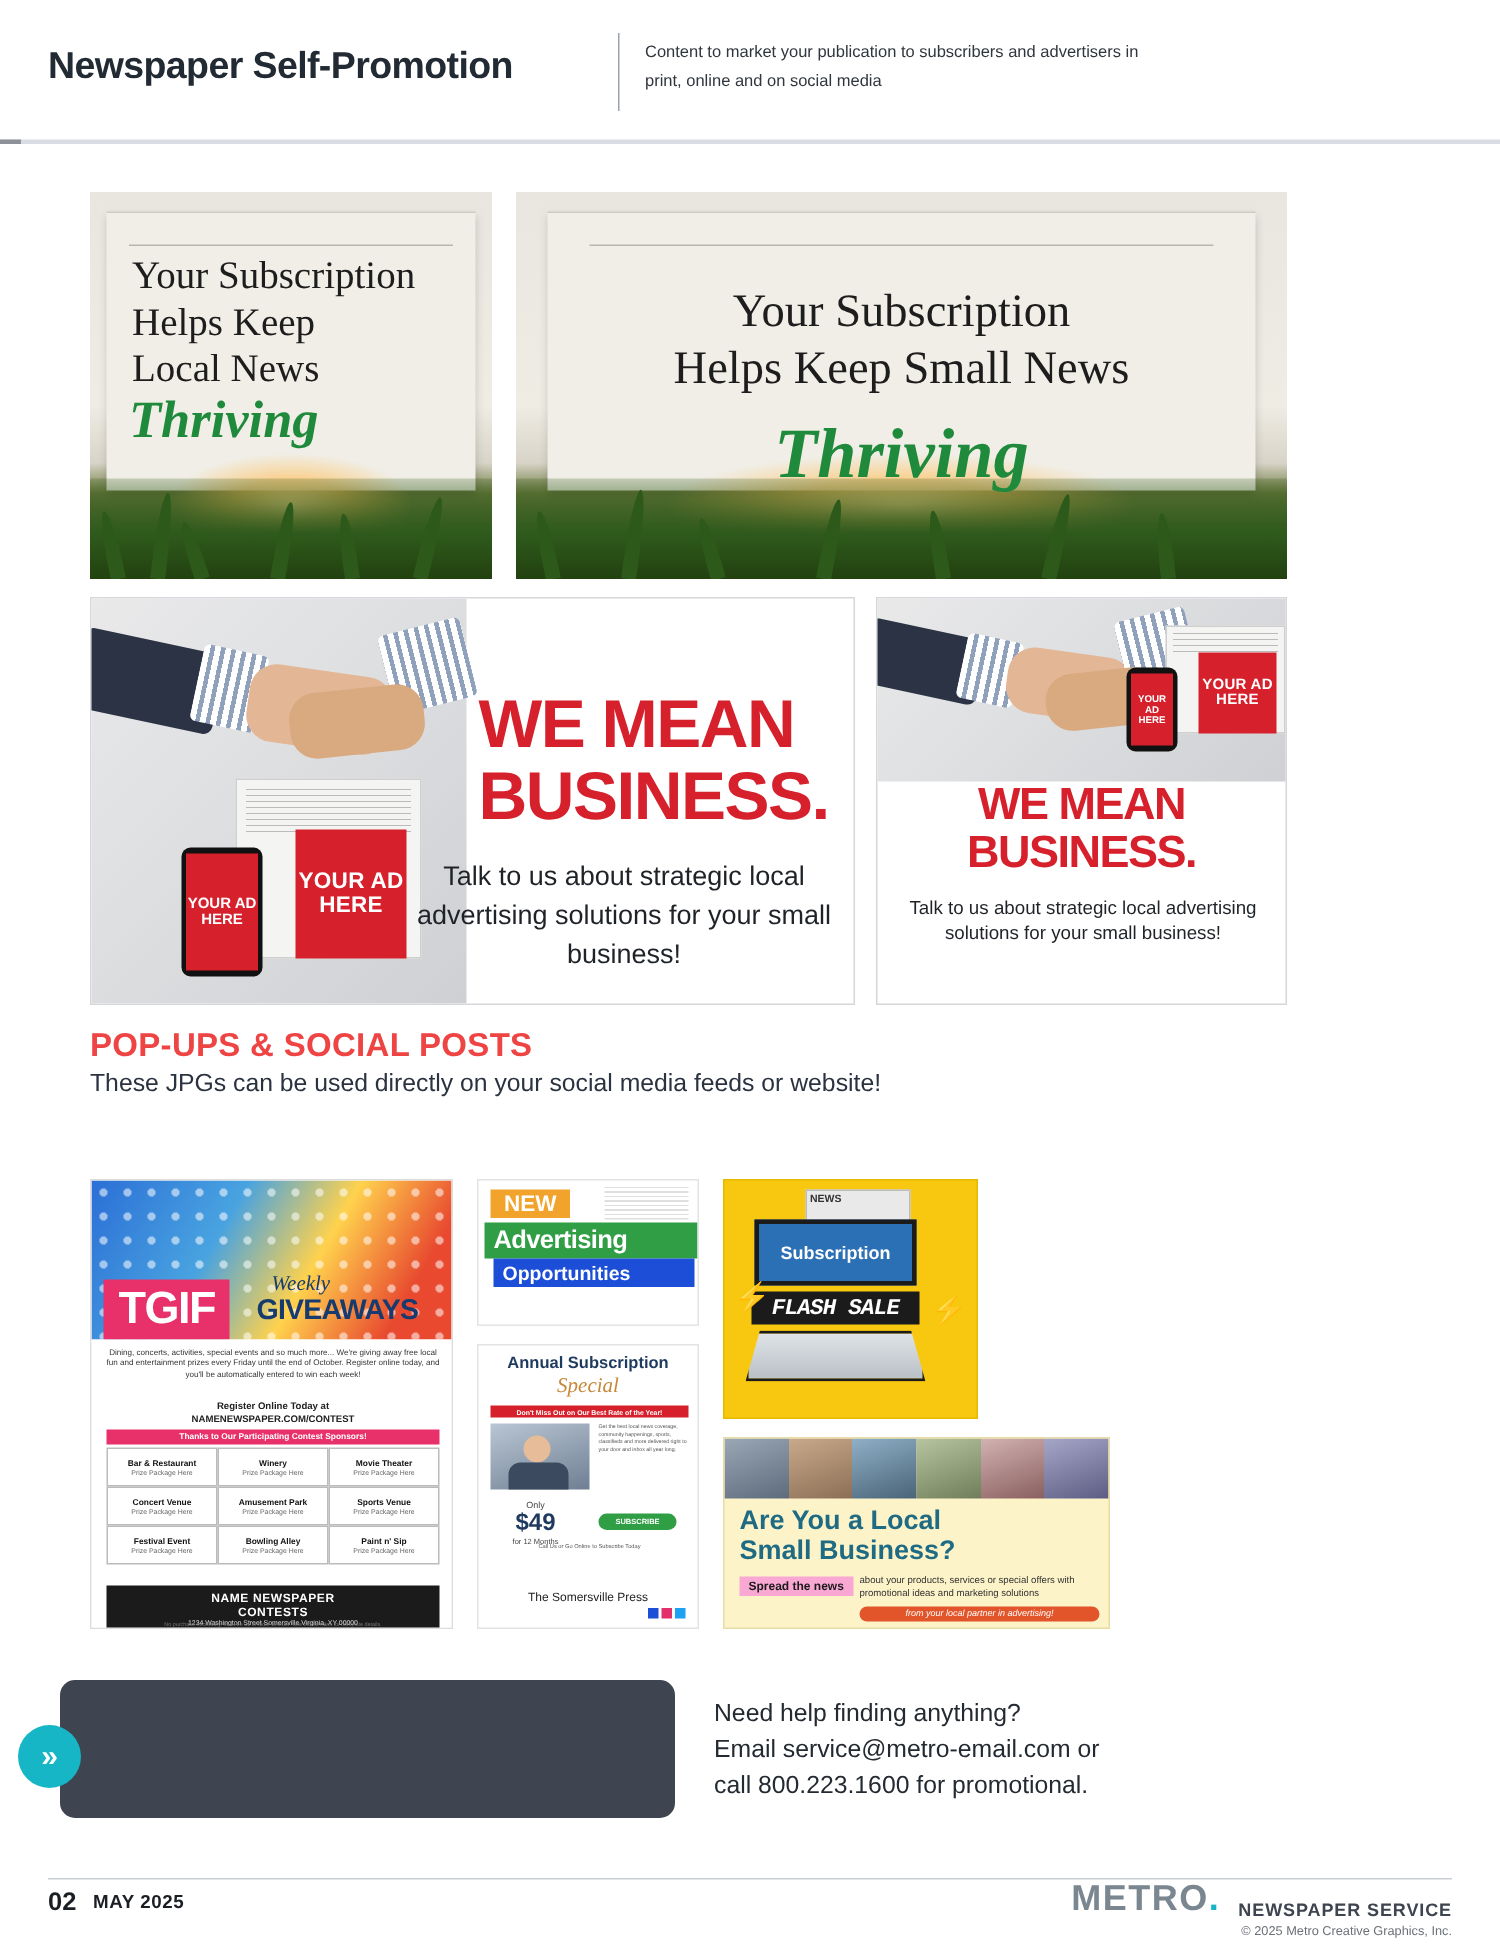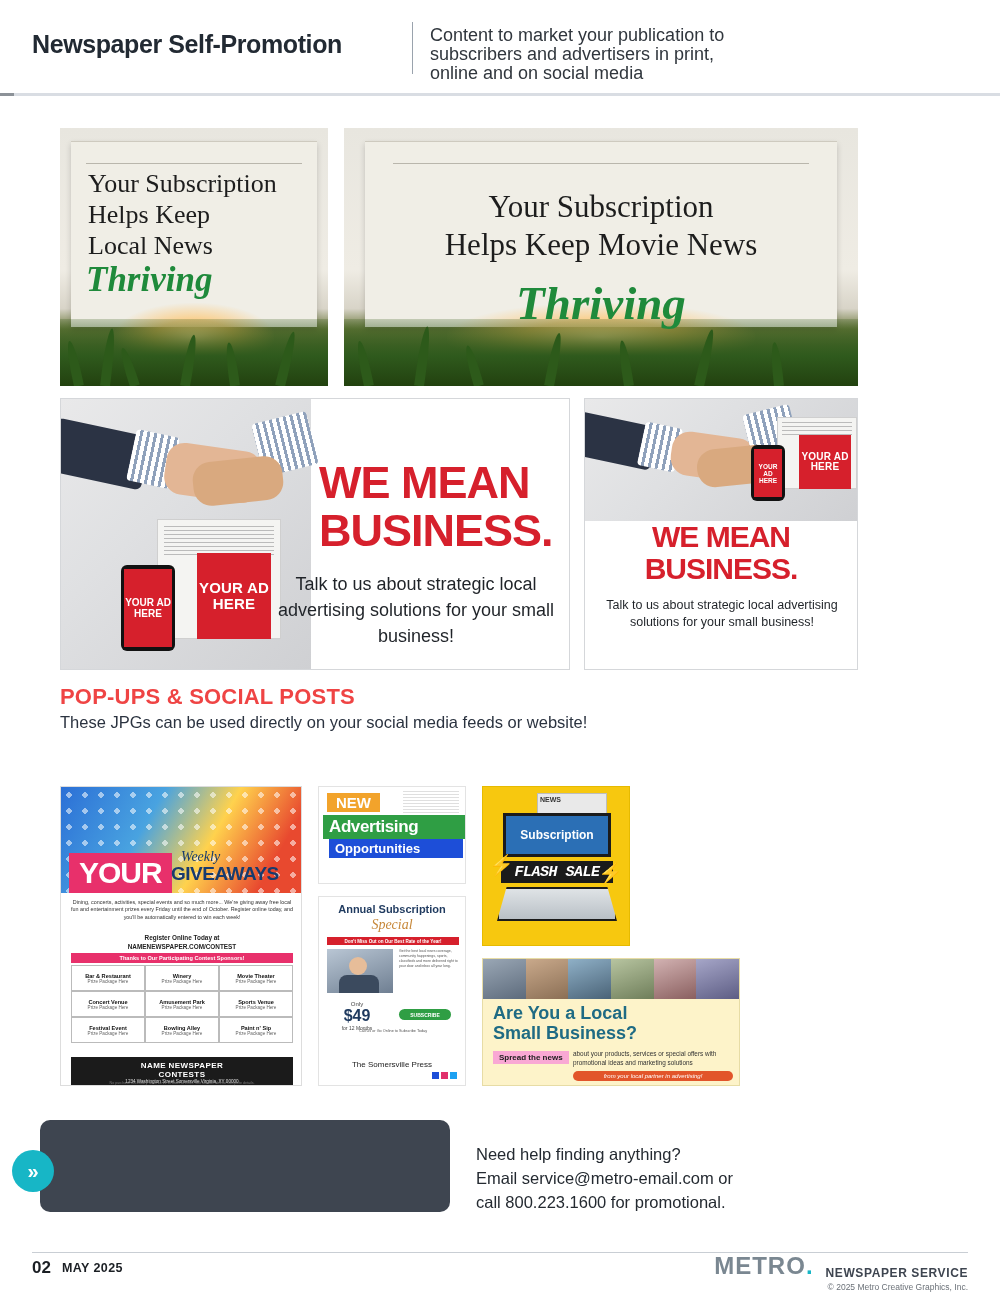--- a/index.html
+++ b/index.html
@@ -21,21 +21,21 @@
     position:absolute; left:32px; top:30px;
     font-size:25px; font-weight:bold; letter-spacing:-0.4px;
     color:#222a33;
   }
   .header-divider {
     position:absolute; left:412px; top:22px; width:1px; height:52px;
     background:#9aa3ad;
   }
   .header-sub {
     position:absolute; left:430px; top:26px; width:330px;
-    font-size:18px; line-height:19px; color:#30363d;
+    font-size:11px; line-height:19px; color:#30363d;
   }
   .header-rule-left {
     position:absolute; left:0; top:93px; width:14px; height:3px; background:#8c9298;
   }
 
   
   .np {
     position:absolute; overflow:hidden; background:#cfcfc9;
   }
   .np .sky {
@@ -184,21 +184,21 @@
   .annual .price .amt { font-size:16px; font-weight:bold; color:#1f3a5f; }
   .annual .price .per { font-size:5px; color:#444; }
   .annual .sub-btn { position:absolute; left:80px; top:112px; width:52px; height:11px; background:#2f9e44;
     color:#fff; font-size:5px; font-weight:bold; display:flex; align-items:center; justify-content:center; border-radius:6px; }
   .annual .cta { position:absolute; left:8px; top:132px; width:132px; text-align:center; font-size:3.8px; color:#555; }
   .annual .press { position:absolute; left:0; right:0; bottom:16px; text-align:center; font-size:8px; color:#222; }
   .annual .soc { position:absolute; right:8px; bottom:6px; display:flex; gap:2px; }
   .annual .soc i { width:7px; height:7px; background:#1d4ed8; display:block; }
 
   
-  .flash { left:482px; top:786px; width:148px; height:160px; background:#f7c80f; border:1px solid #e6ba00; }
+  .flash { left:482px; top:786px; width:170px; height:160px; background:#f7c80f; border:1px solid #e6ba00; }
   .flash .news { position:absolute; left:54px; top:6px; width:70px; height:26px; background:#e9e9e9;
     border:1px solid #bdbdbd; font-size:7px; font-weight:bold; color:#333; padding:2px; }
   .flash .scr { position:absolute; left:20px; top:26px; width:108px; height:44px; background:#2b6fb5; border:3px solid #1b1b1b; }
   .flash .scr span { position:absolute; left:0; right:0; top:12px; text-align:center; color:#fff; font-weight:bold; font-size:12px; }
   .flash .fs { position:absolute; left:18px; top:74px; width:112px; height:22px; background:#1b1b1b; color:#fff;
     font-style:italic; font-weight:bold; font-size:15px; display:flex; align-items:center; justify-content:center; letter-spacing:-.5px;font-family:Liberation Mono, monospace; }
   .flash .kb { position:absolute; left:14px; top:100px; width:120px; height:34px;
     background:linear-gradient(#dfe3e6,#b9c0c6); border:2px solid #1b1b1b;
     clip-path:polygon(8% 0,92% 0,100% 100%,0 100%); }
   .flash .bolt { position:absolute; color:#d6202c; font-size:20px; font-weight:bold; }
@@ -219,21 +219,21 @@
     position:absolute; left:40px; top:1120px; width:410px; height:92px;
     background:#3e4550; border-radius:10px;
   }
   .cta-circle {
     position:absolute; left:12px; top:1150px; width:42px; height:42px; border-radius:50%;
     background:#17b6c6; color:#fff; font-size:20px; font-weight:bold;
     display:flex; align-items:center; justify-content:center;
   }
   .help {
     position:absolute; left:476px; top:1130px; width:420px;
-    font-size:16.5px; line-height:24px; color:#242a31;margin-top:12px;
+    font-size:16.5px; line-height:24px; color:#242a31;
   }
 
   
   .pg-rule { position:absolute; left:32px; top:1252px; width:936px; height:1px; background:#c9ced4; }
   .pg-num { position:absolute; left:32px; top:1258px; font-size:17px; font-weight:bold; color:#1b1f24; }
   .pg-date { position:absolute; left:62px; top:1261px; font-size:12.5px; font-weight:bold; color:#1b1f24; letter-spacing:.4px; }
   .metro { position:absolute; right:32px; top:1252px; text-align:right; }
   .metro .m1 { font-size:24px; font-weight:bold; color:#7a8791; letter-spacing:1px; }
   .metro .m1 .dot { color:#17b6c6; }
   .metro .m2 { font-size:12px; font-weight:bold; color:#3e4550; letter-spacing:.6px; }
@@ -282,21 +282,21 @@
   <div class="grass"></div>
   <div class="blade" style="left:20px; transform:rotate(-12deg);"></div>
   <div class="blade" style="left:70px; height:60px; transform:rotate(8deg);"></div>
   <div class="blade" style="left:130px; height:42px; transform:rotate(-16deg);"></div>
   <div class="blade" style="left:200px; height:54px; transform:rotate(11deg);"></div>
   <div class="blade" style="left:280px; height:46px; transform:rotate(-9deg);"></div>
   <div class="blade" style="left:350px; height:58px; transform:rotate(13deg);"></div>
   <div class="blade" style="left:430px; height:44px; transform:rotate(-6deg);"></div>
   <div class="txt t1">
     <div>Your Subscription</div>
-    <div>Helps Keep Movie News</div>
+    <div>Helps Keep Small News</div>
   </div>
   <div class="txt t2">Thriving</div>
 </div>
 
 <div class="wmb wmb-big">
   <div class="hands" style="left:0; top:0; width:250px; height:270px;">
     <div class="sleeve" style="left:-10px; top:28px; width:96px; height:54px; transform:rotate(12deg);"></div>
     <div class="cuff" style="left:70px; top:34px; width:44px; height:52px; transform:rotate(12deg);"></div>
     <div class="skin" style="left:104px; top:48px; width:96px; height:52px; transform:rotate(8deg);"></div>
     <div class="cuff" style="left:196px; top:18px; width:56px; height:54px; transform:rotate(-14deg);"></div>
@@ -341,21 +341,21 @@
   </div>
   <div class="wmb-body" style="left:20px; top:198px; width:234px; font-size:12.5px; line-height:17px;">Talk to us about strategic local advertising solutions for your small business!</div>
 </div>
 
 <div class="sec-title">POP-UPS &amp; SOCIAL POSTS</div>
 <div class="sec-sub">These JPGs can be used directly on your social media feeds or website!</div>
 
 <div class="tile tgif">
   <div class="top"></div>
   <div class="dots"></div>
-  <div class="tgif-badge">YOUR</div>
+  <div class="tgif-badge">TGIF</div>
   <div class="weekly">Weekly</div>
   <div class="give">GIVEAWAYS</div>
   <div class="body">
     <div class="para">Dining, concerts, activities, special events and so much more... We're giving away free local fun and entertainment prizes every Friday until the end of October. Register online today, and you'll be automatically entered to win each week!</div>
     <div class="reg">
       <div>Register Online Today at</div>
       <div>NAMENEWSPAPER.COM/CONTEST</div>
     </div>
     <div class="bar">Thanks to Our Participating Contest Sponsors!</div>
     <div class="grid">

